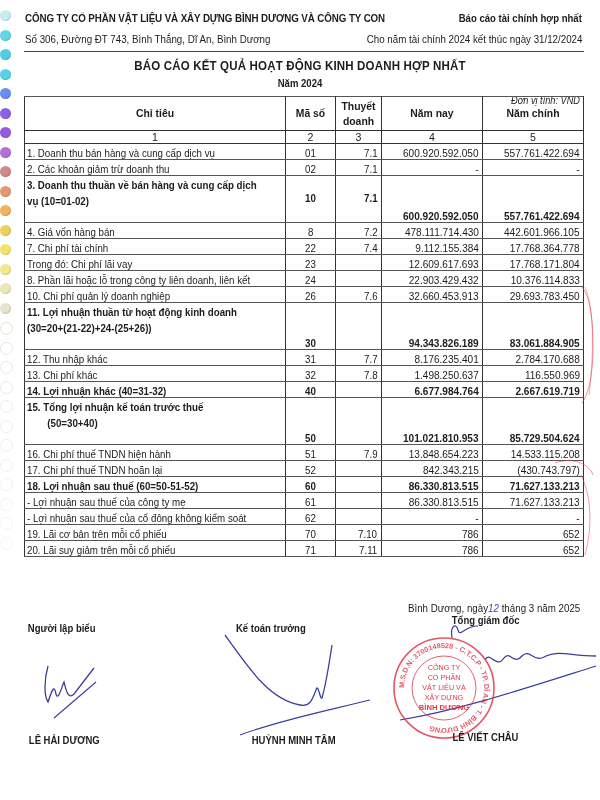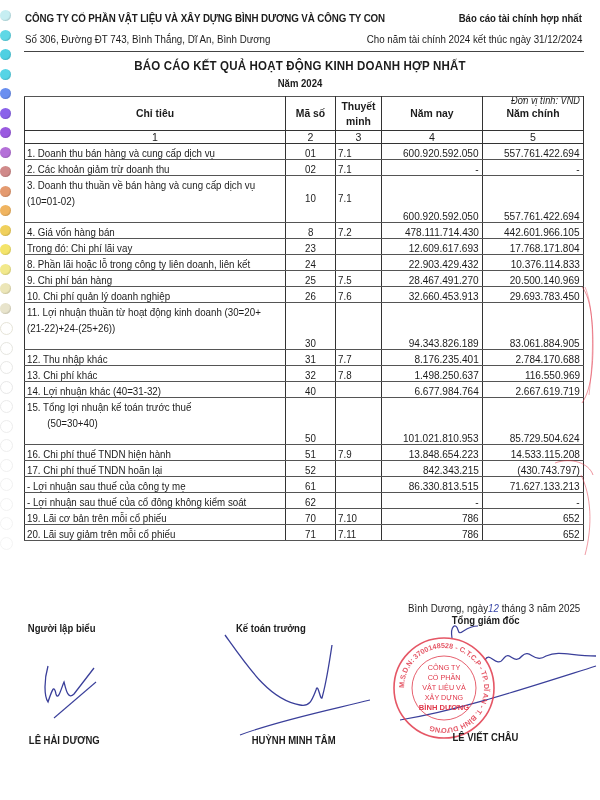--- a/index.html
+++ b/index.html
@@ -31,23 +31,23 @@
     border-left: 1.2px solid #333; border-right: 1.2px solid #333;
     border-top: 1px solid #555; border-bottom: 1px solid #555;
     padding: 0 2px; font-size: 10.6px; line-height: 12px; height: 15px;
     white-space: nowrap; overflow: hidden; vertical-align: bottom;
   }
   table.fin th { font-weight: bold; text-align: center; vertical-align: middle; font-size: 10.4px; }
   table.fin .hdr-row th { height: 33px; border-bottom: 1.4px solid #333; }
   table.fin .num-row td { text-align: center; height: 12px; line-height: 11px; border-bottom: 1.4px solid #333; }
   .c-name { text-align: left; }
   .c-code { text-align: center; }
-  .c-note { text-align: left; }
+  .c-note { text-align: right; }
   .c-num { text-align: right; padding-right: 3px !important; }
-  tr.bold td { font-weight: normal; }
+  tr.bold td { font-weight: bold; }
   tr.tall td { height: 30px; }
   tr.tall td.c-name { white-space: normal; line-height: 16px; vertical-align: top; padding-top: 1px; }
   tr.tall td.c-num, tr.tall td.c-code.low { vertical-align: bottom; }
   tr.tall td.c-code.hi, tr.tall td.c-note.hi { vertical-align: top; padding-top: 16px; }
   .indent { padding-left: 22px; display: inline-block; }
   .sx { display: inline-block; transform: scaleX(0.92); transform-origin: left; }
   .sxr { display: inline-block; transform: scaleX(0.95); transform-origin: right; }
 
   .date-line { position: absolute; right: 20px; top: 602px; font-size: 10.6px; white-space: nowrap; transform: scaleX(0.92); transform-origin: right; }
   .date-day { color: #3a48a8; font-style: italic; }
@@ -106,21 +106,21 @@
     <col style="width:261px">
       <col style="width:50px">
       <col style="width:46px">
       <col style="width:101px">
       <col style="width:101px">
   </colgroup>
   <thead>
     <tr class="hdr-row">
       <th>Chỉ tiêu</th>
       <th>Mã số</th>
-      <th style="white-space:normal;line-height:15px;"><span>Thuyết minh</span></th>
+      <th style="white-space:normal;line-height:15px;"><span>Thuyết doanh</span></th>
       <th>Năm nay</th>
       <th>Năm chính</th>
     </tr>
     <tr class="num-row">
       <td>1</td>
       <td>2</td>
       <td>3</td>
       <td>4</td>
       <td>5</td>
     </tr>
@@ -148,39 +148,39 @@
         <td class="c-num"><span class="sxr">557.761.422.694</span></td>
       </tr>
       <tr>
         <td class="c-name"><span class="sx">4. Giá vốn hàng bán</span></td>
         <td class="c-code"><span class="sx">8</span></td>
         <td class="c-note"><span class="sx">7.2</span></td>
         <td class="c-num"><span class="sxr">478.111.714.430</span></td>
         <td class="c-num"><span class="sxr">442.601.966.105</span></td>
       </tr>
       <tr>
+        <td class="c-name"><span class="sx">7. Chi phí tài chính</span></td>
+        <td class="c-code"><span class="sx">22</span></td>
+        <td class="c-note"><span class="sx">7.4</span></td>
+        <td class="c-num"><span class="sxr">9.112.155.384</span></td>
+        <td class="c-num"><span class="sxr">17.768.364.778</span></td>
+      </tr>
+      <tr>
         <td class="c-name"><span class="sx">Trong đó: Chi phí lãi vay</span></td>
         <td class="c-code"><span class="sx">23</span></td>
         <td class="c-note"><span class="sx"></span></td>
         <td class="c-num"><span class="sxr">12.609.617.693</span></td>
         <td class="c-num"><span class="sxr">17.768.171.804</span></td>
       </tr>
       <tr>
         <td class="c-name"><span class="sx">8. Phần lãi hoặc lỗ trong công ty liên doanh, liên kết</span></td>
         <td class="c-code"><span class="sx">24</span></td>
         <td class="c-note"><span class="sx"></span></td>
         <td class="c-num"><span class="sxr">22.903.429.432</span></td>
         <td class="c-num"><span class="sxr">10.376.114.833</span></td>
-      </tr>
-      <tr>
-        <td class="c-name"><span class="sx">9. Chi phí bán hàng</span></td>
-        <td class="c-code"><span class="sx">25</span></td>
-        <td class="c-note"><span class="sx">7.5</span></td>
-        <td class="c-num"><span class="sxr">28.467.491.270</span></td>
-        <td class="c-num"><span class="sxr">20.500.140.969</span></td>
       </tr>
       <tr>
         <td class="c-name"><span class="sx">10. Chi phí quản lý doanh nghiệp</span></td>
         <td class="c-code"><span class="sx">26</span></td>
         <td class="c-note"><span class="sx">7.6</span></td>
         <td class="c-num"><span class="sxr">32.660.453.913</span></td>
         <td class="c-num"><span class="sxr">29.693.783.450</span></td>
       </tr>
       <tr class="bold tall">
         <td class="c-name"><span class="sx">11. Lợi nhuận thuần từ hoạt động kinh doanh (30=20+(21-22)+24-(25+26))</span></td>
@@ -223,20 +223,27 @@
         <td class="c-note"><span class="sx">7.9</span></td>
         <td class="c-num"><span class="sxr">13.848.654.223</span></td>
         <td class="c-num"><span class="sxr">14.533.115.208</span></td>
       </tr>
       <tr>
         <td class="c-name"><span class="sx">17. Chi phí thuế TNDN hoãn lại</span></td>
         <td class="c-code"><span class="sx">52</span></td>
         <td class="c-note"><span class="sx"></span></td>
         <td class="c-num"><span class="sxr">842.343.215</span></td>
         <td class="c-num"><span class="sxr">(430.743.797)</span></td>
+      </tr>
+      <tr class="bold">
+        <td class="c-name"><span class="sx">18. Lợi nhuận sau thuế (60=50-51-52)</span></td>
+        <td class="c-code"><span class="sx">60</span></td>
+        <td class="c-note"><span class="sx"></span></td>
+        <td class="c-num"><span class="sxr">86.330.813.515</span></td>
+        <td class="c-num"><span class="sxr">71.627.133.213</span></td>
       </tr>
       <tr>
         <td class="c-name"><span class="sx">- Lợi nhuận sau thuế của công ty mẹ</span></td>
         <td class="c-code"><span class="sx">61</span></td>
         <td class="c-note"><span class="sx"></span></td>
         <td class="c-num"><span class="sxr">86.330.813.515</span></td>
         <td class="c-num"><span class="sxr">71.627.133.213</span></td>
       </tr>
       <tr>
         <td class="c-name"><span class="sx">- Lợi nhuận sau thuế của cổ đông không kiểm soát</span></td>

